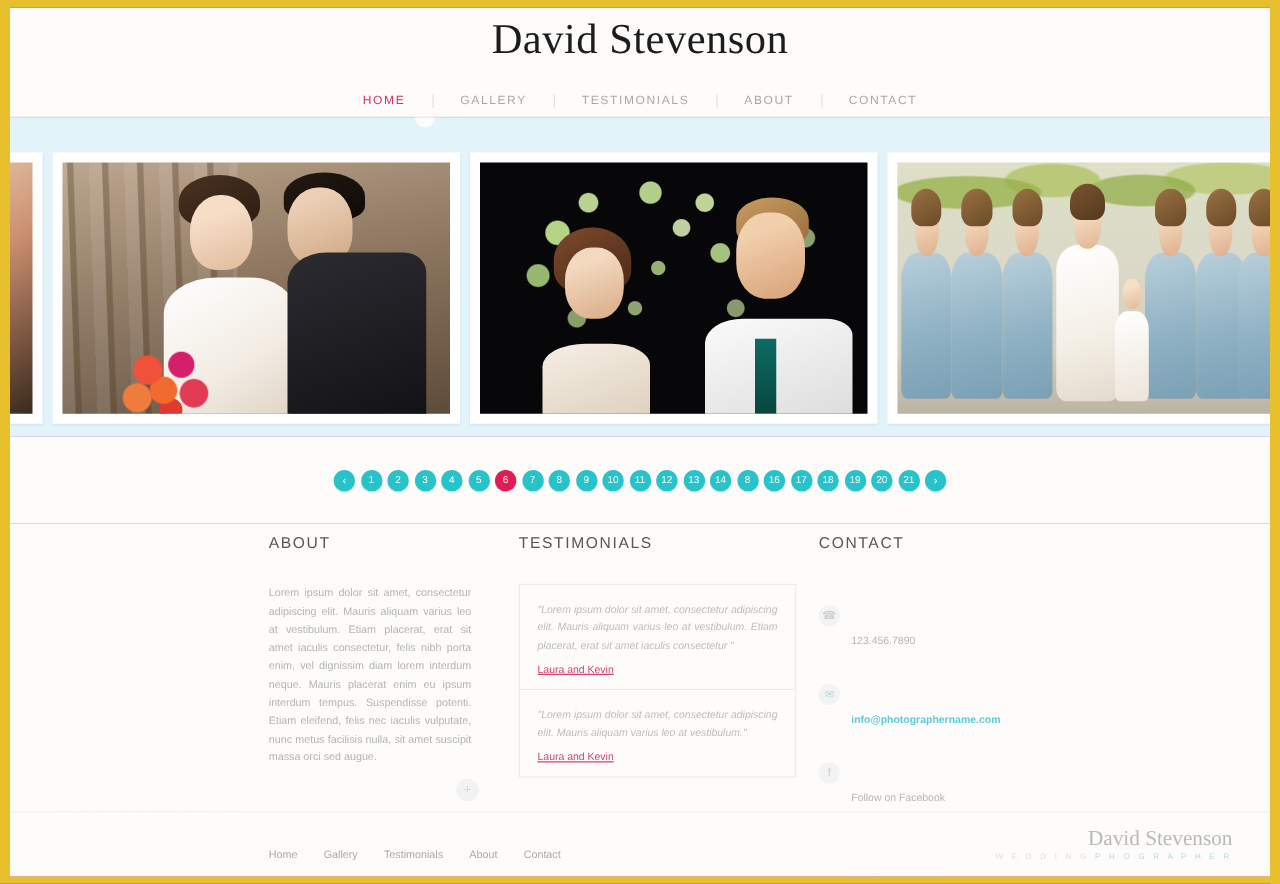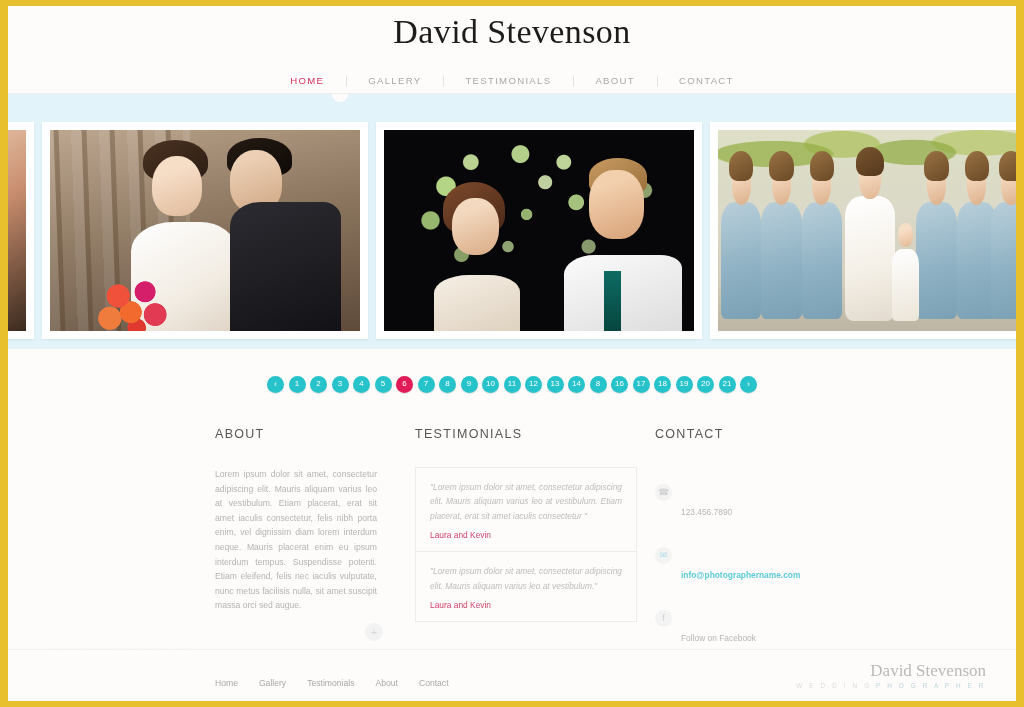--- a/index.html
+++ b/index.html
@@ -430,20 +430,21 @@
     font-size: 8.4px;
     line-height: 14.4px;
     color: #bdbdbd;
     font-style: italic;
     text-align: justify;
   }
   .testi-author {
     font-size: 8.4px;
     color: #cf436c;
     margin-top: 7px;
+    text-decoration: underline;
   }
 
   
   .contact-row {
     display: flex;
     align-items: center;
     gap: 9px;
     margin-bottom: 13px;
   }
   .c-icon {

